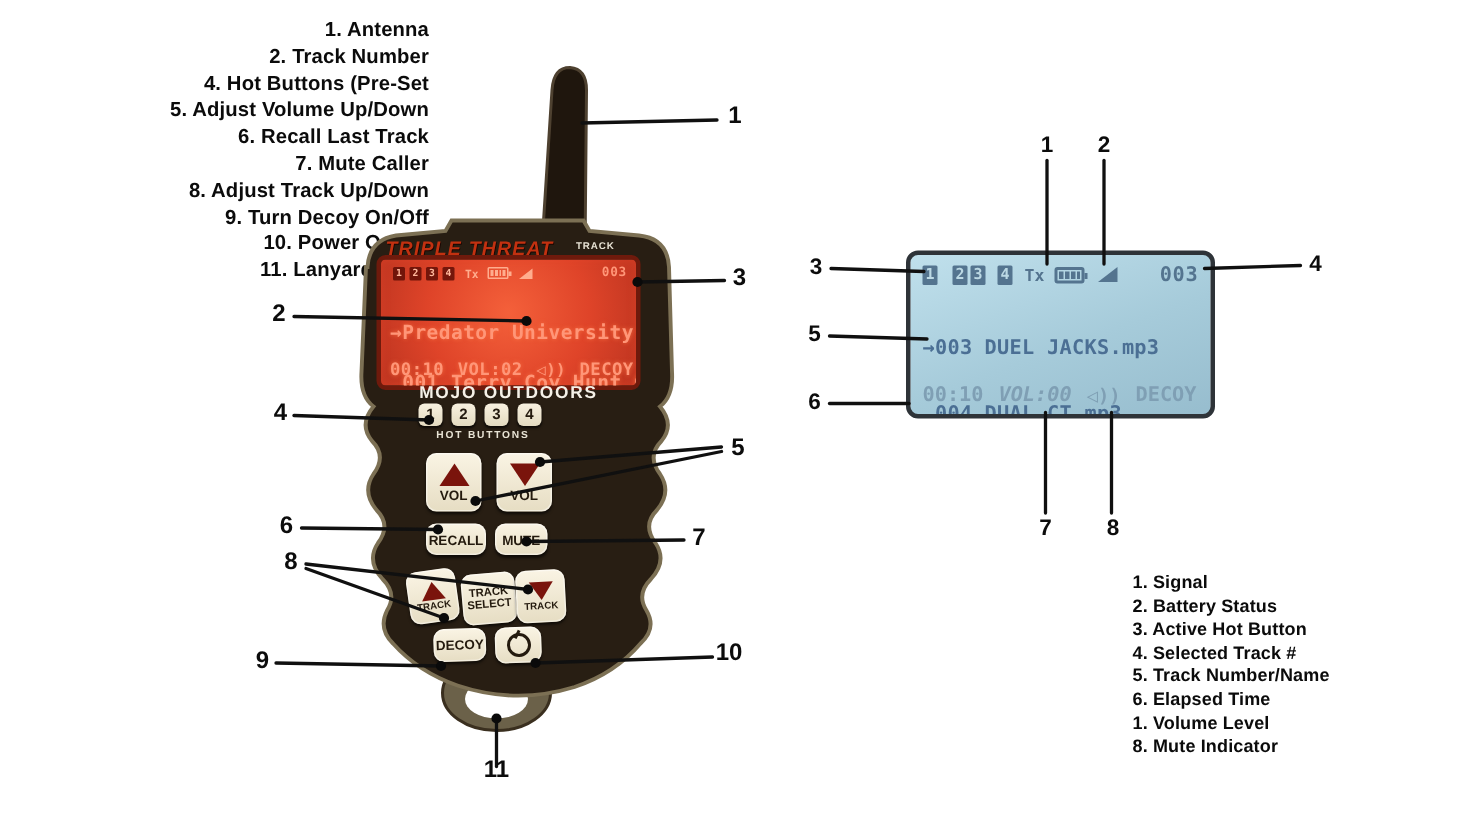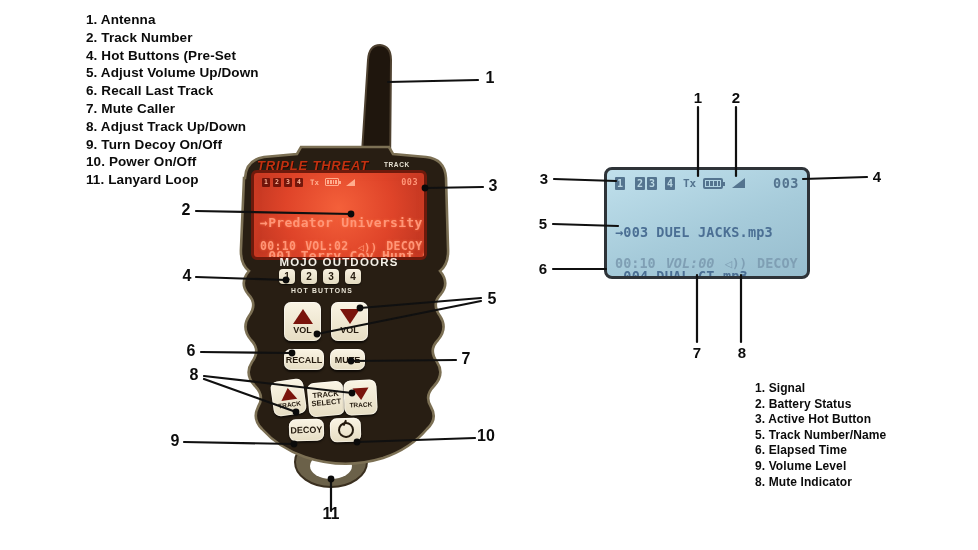--- a/index.html
+++ b/index.html
@@ -1,21 +1,21 @@
 <!DOCTYPE html>
 <html><head>
 <meta charset="utf-8">
 <style>
   html,body{margin:0;padding:0;background:#fff;}
   #stage{position:relative;width:978px;height:550px;background:#ffffff;overflow:hidden;
          font-family:"Liberation Sans",sans-serif;}
   .abs{position:absolute;}
 
   
-  .llist{left:86px;top:11px;width:200px;}
+  .llist{left:86px;top:11px;width:200px;text-align:right;}
   .llist p{margin:0;font-size:13.5px;font-weight:bold;color:#0b0b0b;line-height:17.8px;letter-spacing:.1px;}
   .rlist{left:755px;top:381px;width:200px;}
   .rlist p{margin:0;font-size:12px;font-weight:bold;color:#0b0b0b;line-height:15.6px;letter-spacing:.1px;}
 
   
   .co{position:absolute;transform:translate(-50%,-50%);font-size:16px;font-weight:bold;color:#0c0c0c;z-index:60;}
   .co.sm{font-size:15px;}
 
   
   #bodysvg{left:0;top:0;z-index:1;}
@@ -103,23 +103,24 @@
     <p>8. Adjust Track Up/Down</p>
     <p>9. Turn Decoy On/Off</p>
     <p>10. Power On/Off</p>
     <p>11. Lanyard Loop</p>
   </div>
 
   <div class="abs rlist">
     <p>1. Signal</p>
     <p>2. Battery Status</p>
     <p>3. Active Hot Button</p>
+    <p>4. Selected Track #</p>
     <p>5. Track Number/Name</p>
     <p>6. Elapsed Time</p>
-    <p>9. Volume Level</p>
+    <p>1. Volume Level</p>
     <p>8. Mute Indicator</p>
   </div>
 
   <svg id="bodysvg" class="abs" width="978" height="550">
 
     <ellipse cx="331" cy="462" rx="36" ry="25" fill="#6b6149" stroke="#3a2f1f" stroke-width="2"></ellipse>
     <ellipse cx="331" cy="466" rx="21" ry="13" fill="#ffffff"></ellipse>
 
     <path d="M361,168 L368,60 Q369,45 380,45 Q391,46 391,60 L390,168 Z" fill="#1f160d" stroke="#4e4130" stroke-width="2"></path>
 

